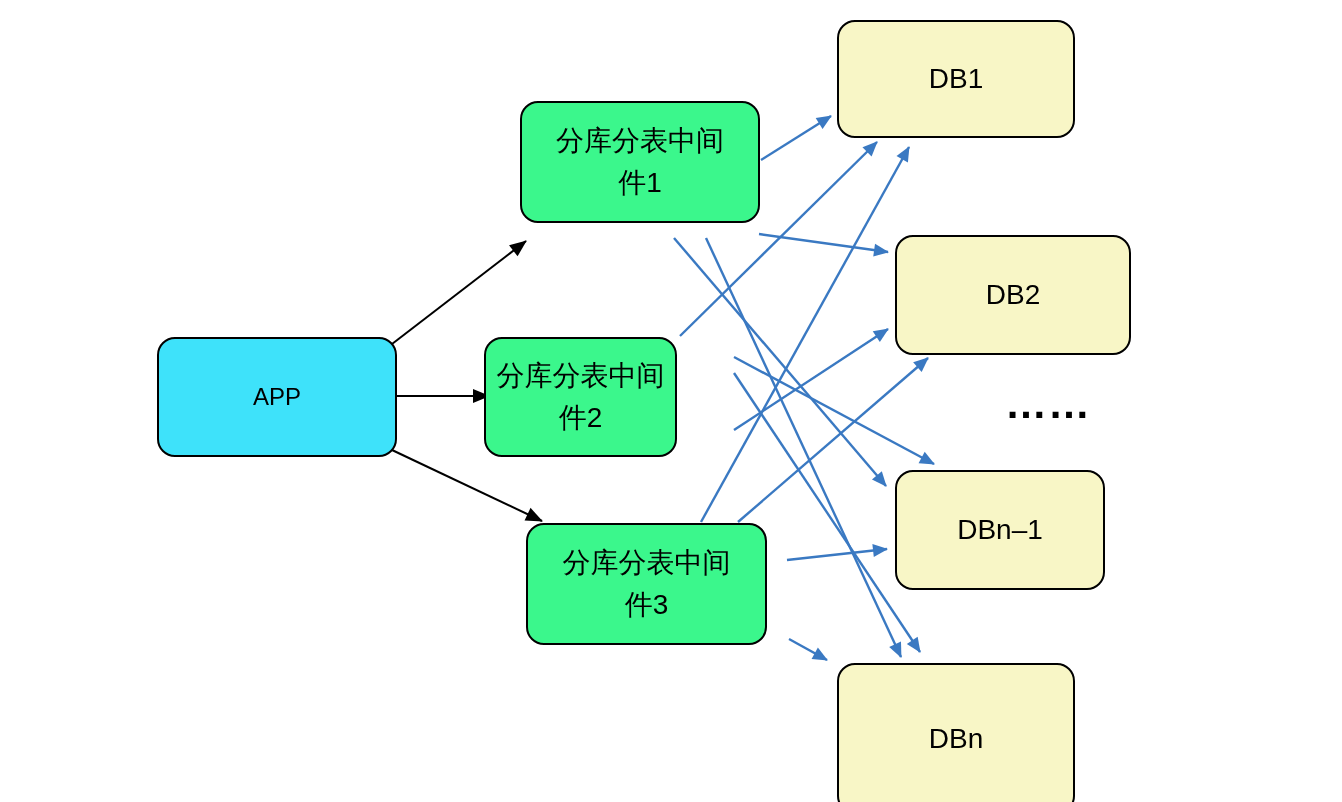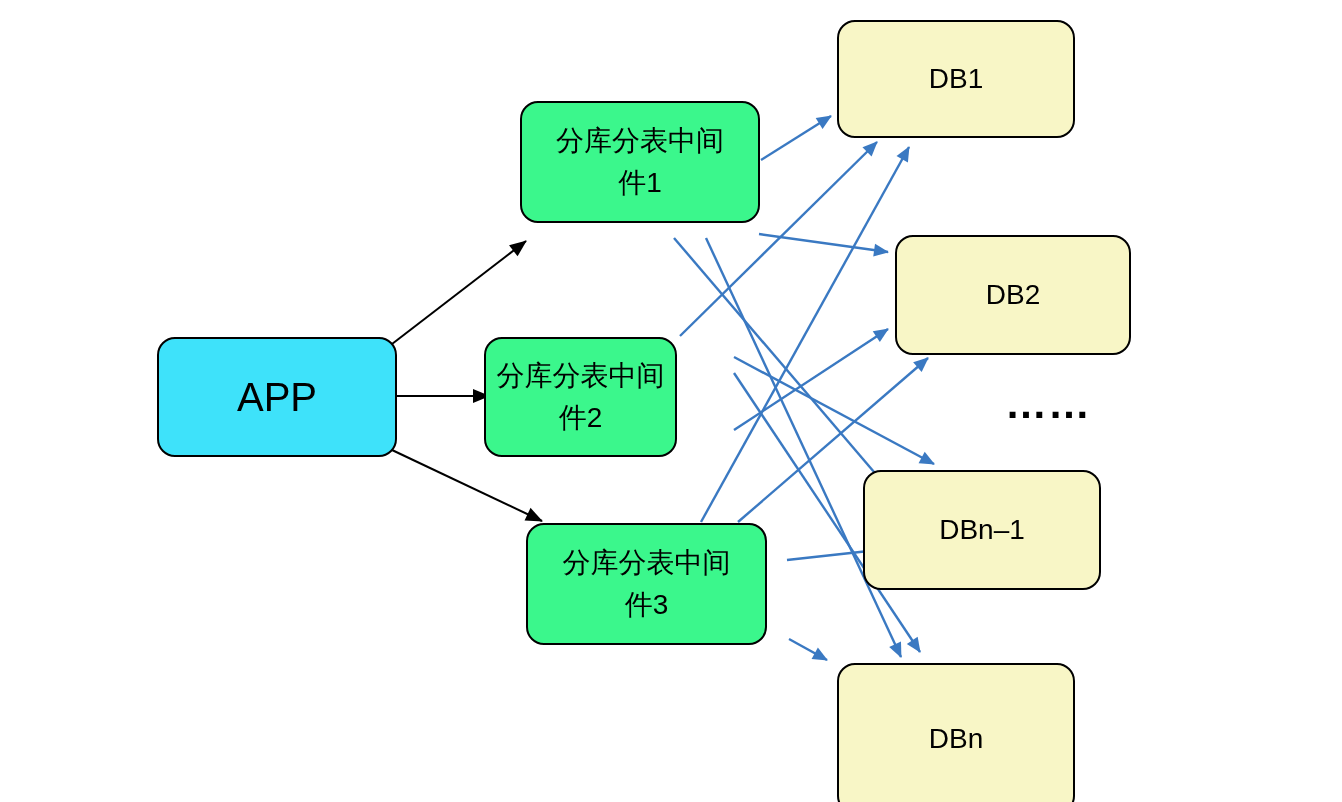--- a/index.html
+++ b/index.html
@@ -15,30 +15,30 @@
     position:absolute;
     box-sizing:border-box;
     border:2.5px solid #000000;
     border-radius:18px;
     display:flex;align-items:center;justify-content:center;
     text-align:center;
     color:#000000;
     font-size:28px;
     line-height:42px;
   }
-  .node-app{left:157px;top:337px;width:240px;height:120px;background:#3EE2FA;font-size:40px;}
+  .node-app{left:157px;top:337px;width:240px;height:120px;background:#3EE2FA;font-size:24px;}
   .node-mw{background:#3BF78C;}
   .node-mw .wrap{display:block;width:192px;}
   .node-mw1{left:520px;top:101px;width:240px;height:122px;}
   .node-mw2{left:484px;top:337px;width:193px;height:120px;}
   .node-mw3{left:526px;top:523px;width:241px;height:122px;align-items:center;}
   .node-db{background:#F8F6C6;}
   .node-db1{left:837px;top:20px;width:238px;height:118px;}
   .node-db2{left:895px;top:235px;width:236px;height:120px;text-align:right;}
-  .node-dbn1{left:863px;top:470px;width:238px;height:120px;}
+  .node-dbn1{left:895px;top:470px;width:210px;height:120px;}
   .node-dbn{left:837px;top:663px;width:238px;height:151px;}
   .ellipsis{
     position:absolute;left:988px;top:374px;width:120px;height:60px;
     display:flex;align-items:center;justify-content:center;
     font-size:42px;font-weight:900;color:#000000;letter-spacing:1px;
   }
 </style>
 </head>
 <body>
 

